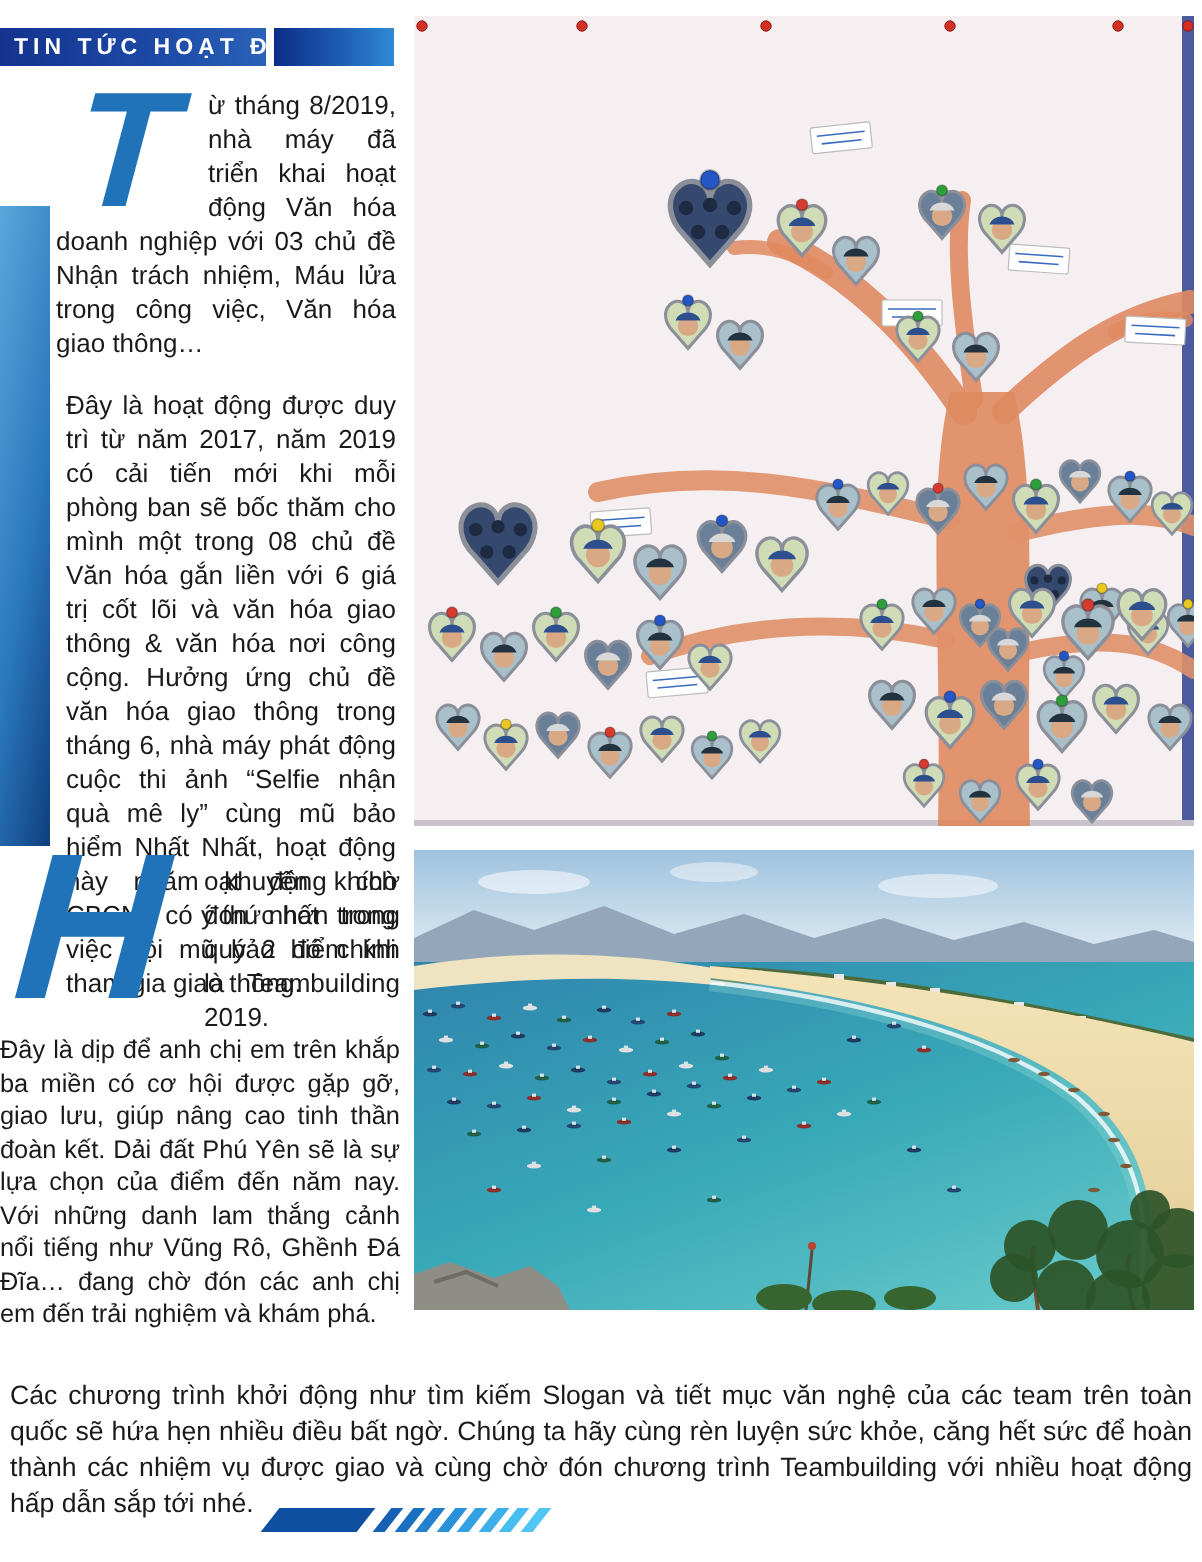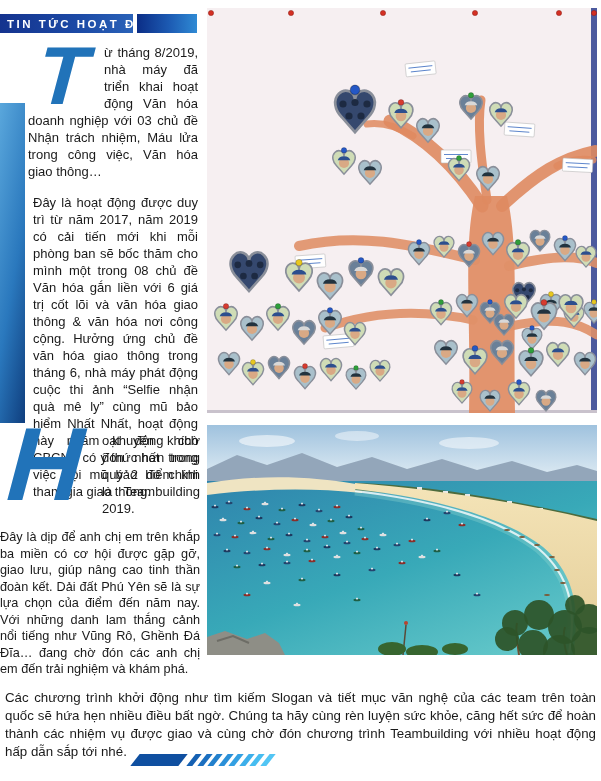--- a/index.html
+++ b/index.html
@@ -22,21 +22,21 @@
   .cap-h{font-size:104px;width:94px;margin-left:8px;}
   p.just{text-align:justify;font-size:13px;line-height:17px;margin:0;}
   .p1-wrap{margin-left:28px;width:170px;}
   .p2-wrap{margin-left:33px;width:165px;margin-top:14px;}
   .vbar{position:absolute;left:0;top:103px;width:25px;height:320px;
         background:linear-gradient(100deg,#5aa7dc 0%,#2a78bd 55%,#0f3e7e 100%);}
 
   .article2{position:absolute;left:0;top:424px;width:200px;}
   .a2-intro{width:200px;}
   .a2-intro p{margin:0;padding-top:8px;}
-  .a2-body{margin-top:12px;width:200px;}
+  .a2-body{margin-top:0;width:200px;}
   .a2-body p{font-size:12.7px;line-height:16.5px;}
 
   
   .tree-photo{position:absolute;left:207px;top:8px;width:390px;height:405px;}
   .beach-photo{position:absolute;left:207px;top:425px;width:390px;height:230px;}
   svg{display:block;}
 
   
   .footer-p{position:absolute;left:5px;top:666px;width:591px;
             font-size:13.3px;line-height:18px;text-align:justify;margin-top:23px;}

